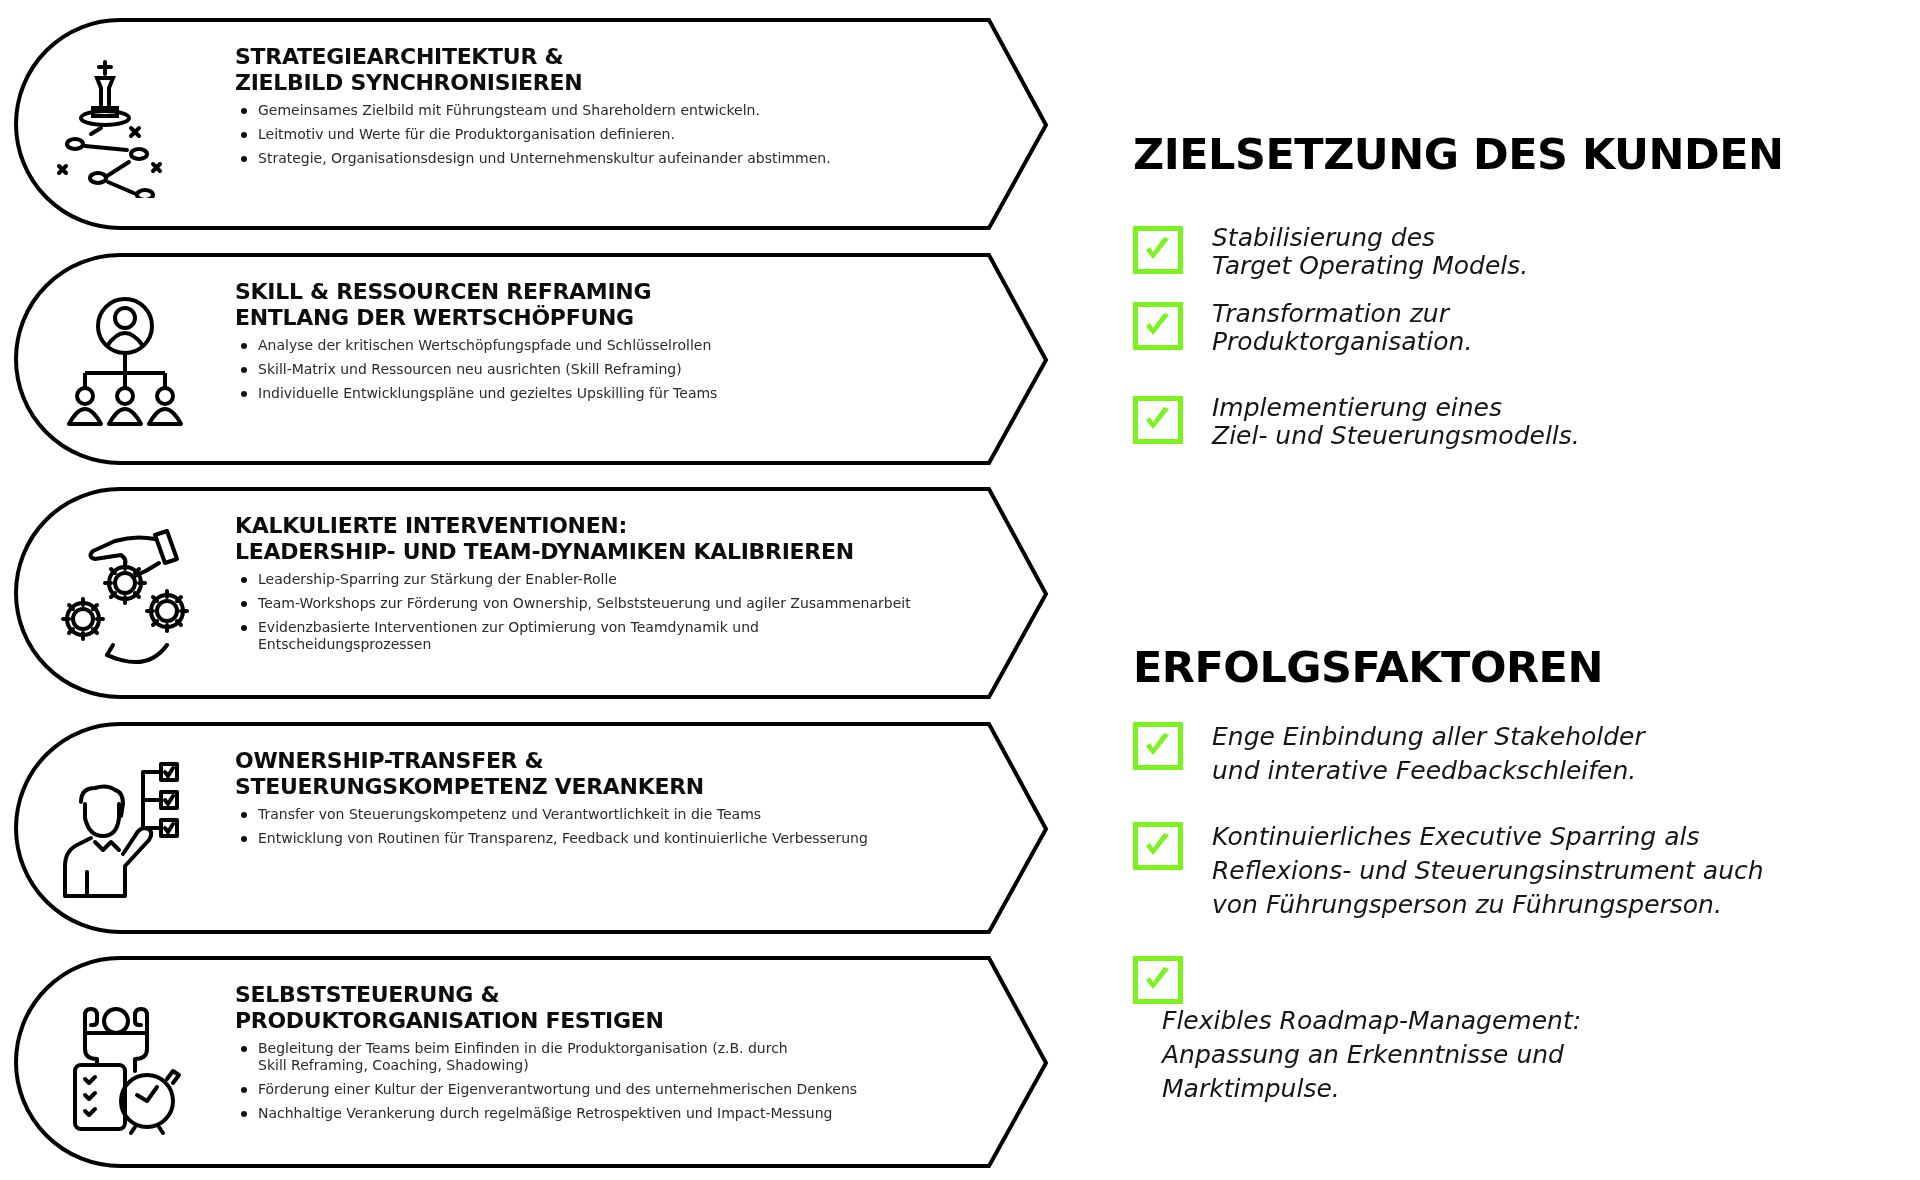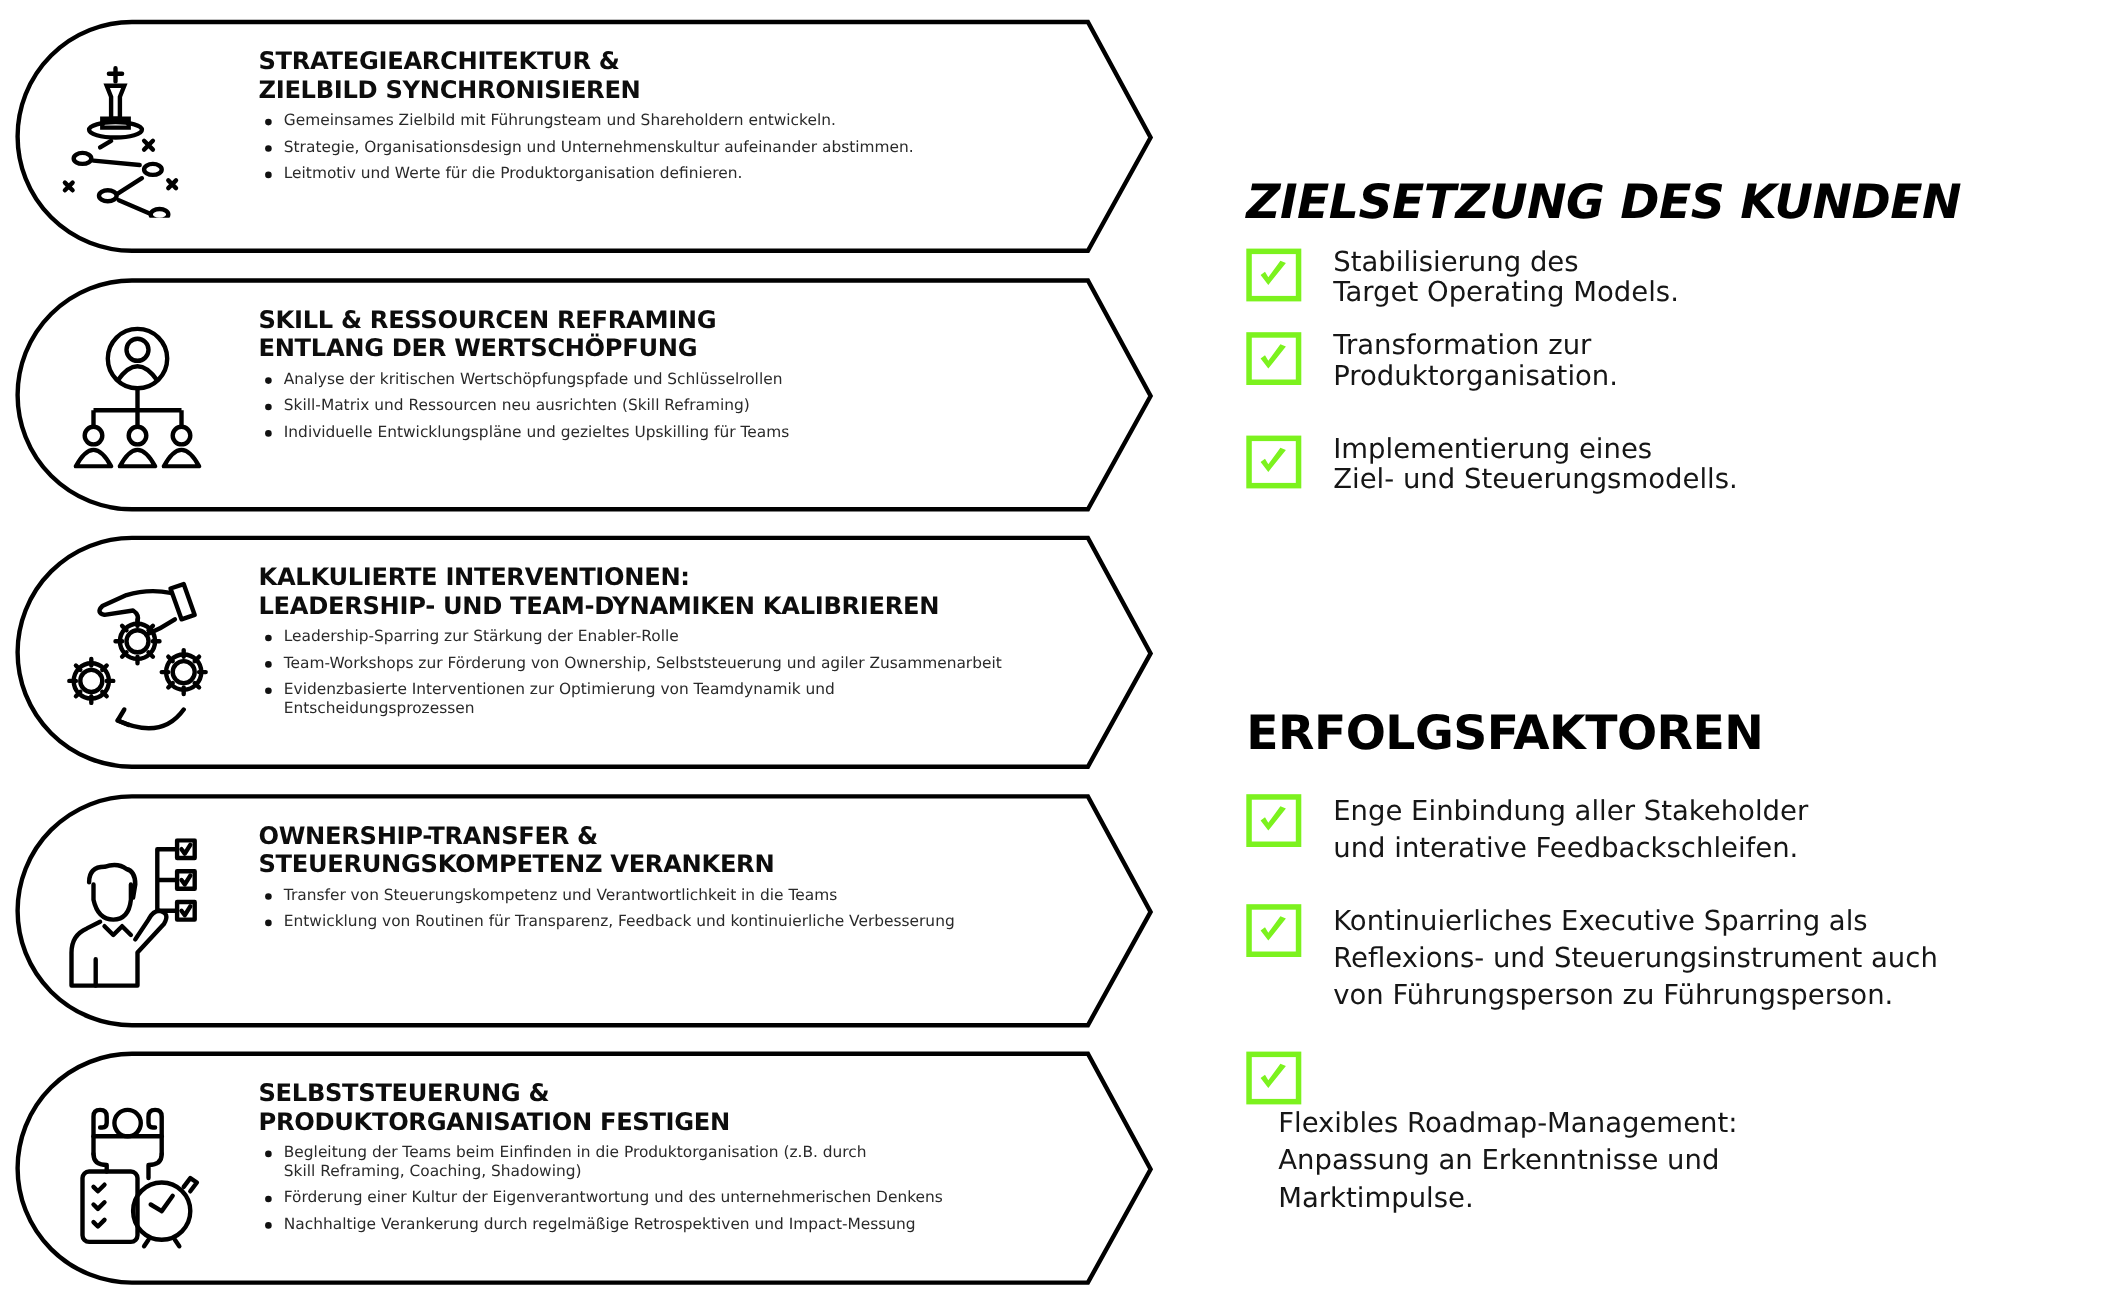--- a/index.html
+++ b/index.html
@@ -5,21 +5,21 @@
   html, body { margin:0; padding:0; background:#ffffff; }
   body { width:1920px; height:1180px; position:relative; overflow:hidden; font-family:"DejaVu Sans", sans-serif; color:#111; }
   .card { position:absolute; left:0; width:1060px; height:220px; }
   .card svg.shape { position:absolute; left:0; top:0; }
   .card .icon { position:absolute; left:55px; width:135px; height:135px; }
   .card .title { position:absolute; left:235px; top:28px; margin:0; font-family:"DejaVu Sans", sans-serif; font-weight:bold; font-size:22px; line-height:26px; letter-spacing:-0.3px; color:#0d0d0d; text-transform:uppercase; }
   .card ul { position:absolute; left:238px; top:86px; margin:0; padding:0; list-style:none; width:780px; }
   .card li { position:relative; padding-left:20px; font-size:14px; line-height:17px; margin-bottom:7px; color:#2a2a2a; font-family:"DejaVu Sans", sans-serif; }
   .card li::before { content:""; position:absolute; left:3px; top:6px; width:6px; height:6px; border-radius:50%; background:#111; }
   .section-title { position:absolute; left:1133px; margin:0; font-family:"DejaVu Sans", sans-serif; font-weight:bold; font-size:43px; letter-spacing:-0.5px; color:#000; line-height:48px; }
-  .check-item { position:absolute; left:1133px; display:flex; align-items:flex-start; }
+  .check-item { position:absolute; left:1133px; display:flex; align-items:flex-start;font-style:italic; }
   .check-box { width:40px; height:38px; border:5px solid #7cf21e; box-sizing:content-box; position:relative; flex:0 0 auto; margin-top:2px; }
   .check-box svg { position:absolute; left:5px; top:4px; }
   .check-text { margin-left:29px; font-size:25px; color:#161616; font-family:"DejaVu Sans", sans-serif; font-weight:normal; white-space:pre-line; }
   .obj .check-text { line-height:28px; }
   .fac .check-text { line-height:34px; }
 </style>
 </head>
 <body>
 
 <div class="card" style="top:16px;padding-left:10px;">
@@ -44,22 +44,22 @@
       <path d="M53 124 l28 12"></path>
       <ellipse cx="90" cy="137" rx="8" ry="5"></ellipse>
     </svg>
   </div>
   <h2 class="title">
     <span>STRATEGIEARCHITEKTUR &amp;</span><br>
     <span>ZIELBILD SYNCHRONISIEREN</span>
   </h2>
   <ul>
     <li>Gemeinsames Zielbild mit Führungsteam und Shareholdern entwickeln.</li>
+    <li>Leitmotiv und Werte für die Produktorganisation definieren.</li>
     <li>Strategie, Organisationsdesign und Unternehmenskultur aufeinander abstimmen.</li>
-    <li>Leitmotiv und Werte für die Produktorganisation definieren.</li>
   </ul>
 </div>
 
 <div class="card" style="top:251px;">
   <svg class="shape" width="1060" height="220">
     <path d="M120 4 L989 4 L1046 109 L989 212 L120 212 A104 104 0 0 1 120 4 Z" fill="#fff" stroke="#000" stroke-width="4"></path>
   </svg>
   <div class="icon" style="top:45px;">
     <svg width="135" height="130" viewBox="0 0 135 130" fill="none" stroke="#000" stroke-width="4" stroke-linejoin="round">
       <circle cx="70" cy="30" r="27"></circle>
@@ -176,21 +176,21 @@
     <span>SELBSTSTEUERUNG &amp;</span><br>
     <span>PRODUKTORGANISATION FESTIGEN</span>
   </h2>
   <ul>
     <li style="width:560px;">Begleitung der Teams beim Einfinden in die Produktorganisation (z.B. durch Skill Reframing, Coaching, Shadowing)</li>
     <li>Förderung einer Kultur der Eigenverantwortung und des unternehmerischen Denkens</li>
     <li>Nachhaltige Verankerung durch regelmäßige Retrospektiven und Impact-Messung</li>
   </ul>
 </div>
 
-<h1 class="section-title" style="top:160px;font-style:italic;">ZIELSETZUNG DES KUNDEN</h1>
+<h1 class="section-title" style="top:130px;">ZIELSETZUNG DES KUNDEN</h1>
 
 <div class="check-item obj" style="top:224px;">
   <div class="check-box">
     <svg width="30" height="30" viewBox="0 0 30 30">
         <path d="M3 15 l7 9 l16 -20 l-5 -2 l-11 15 l-3 -5 z" fill="#7cf21e"></path>
       </svg>
   </div>
   <div class="check-text">Stabilisierung des
 Target Operating Models.</div>
 </div>

